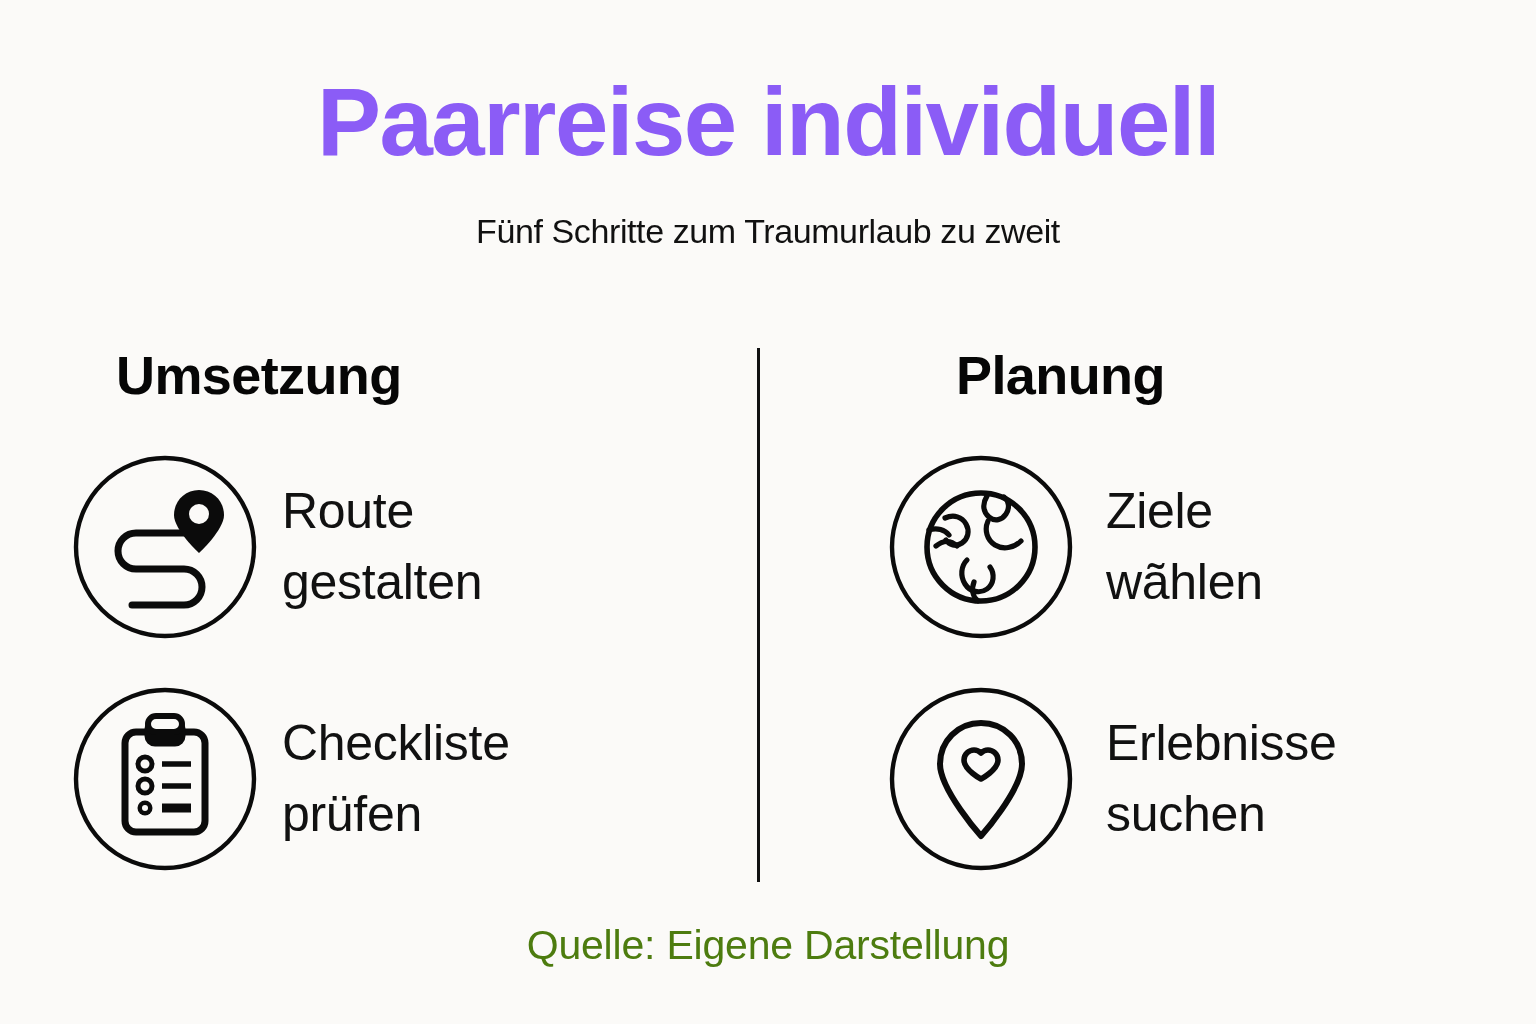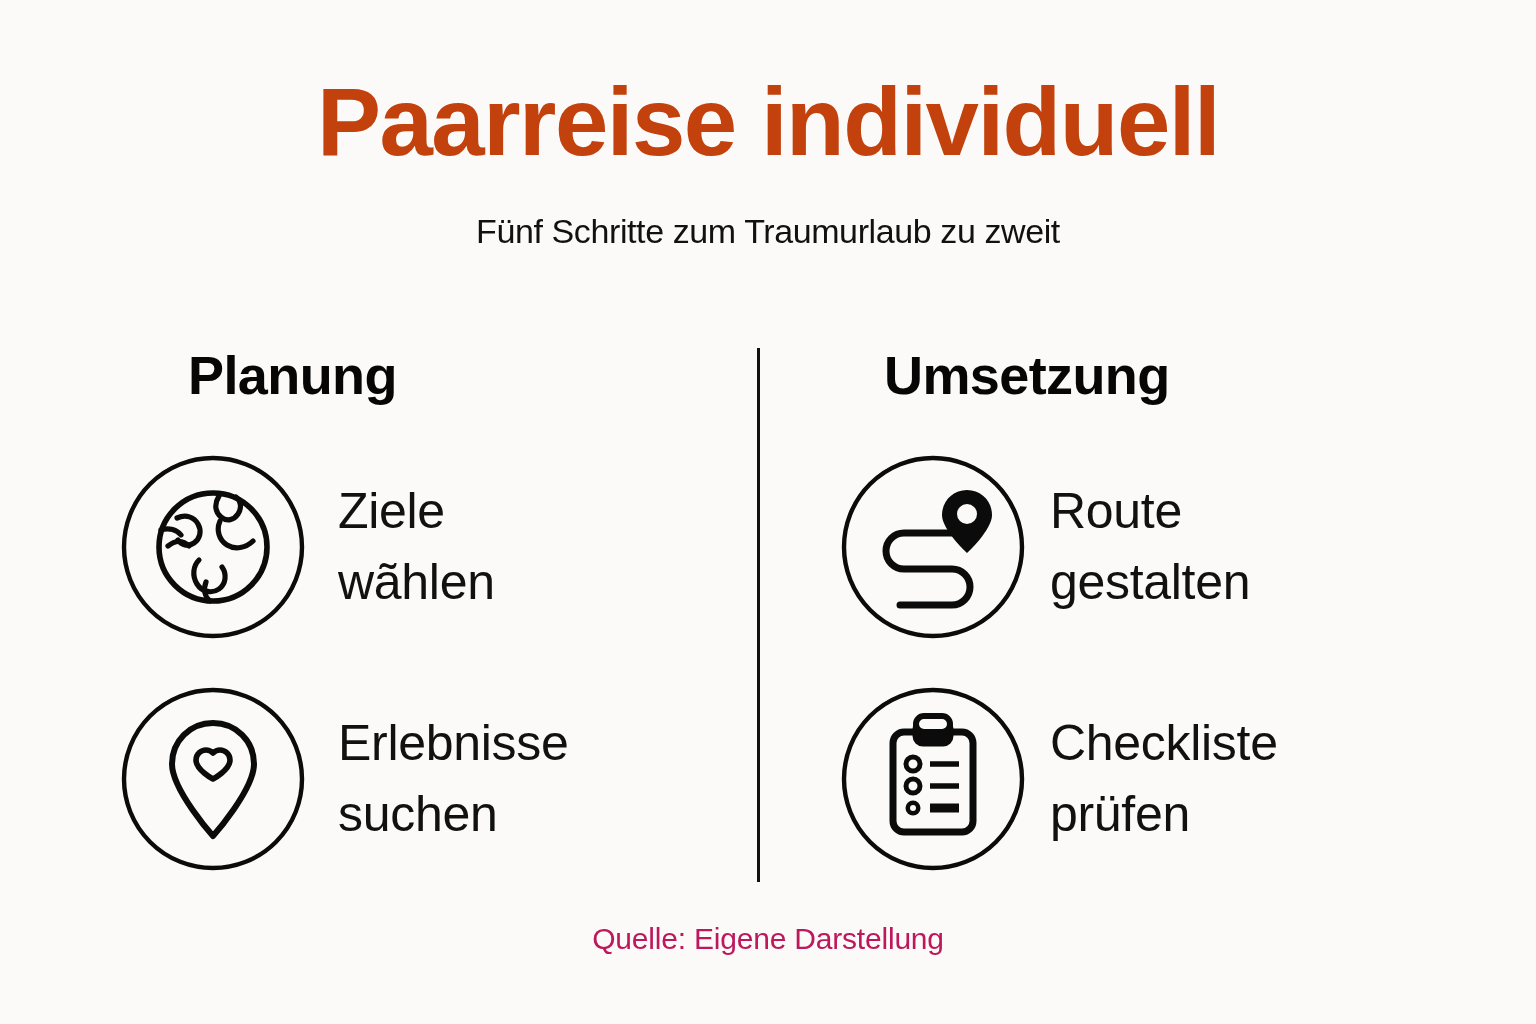--- a/index.html
+++ b/index.html
@@ -29,21 +29,21 @@
     top: 74px;
     width: 1536px;
     text-align: center;
   }
   .title {
     font-size: 96px;
     font-weight: 700;
     letter-spacing: -1.5px;
     line-height: 1.0;
     margin: 0;
-    color: #c2410c;
+    color: #8b5cf6;
   }
   .subtitle {
     font-size: 34px;
     font-weight: 400;
     letter-spacing: -0.4px;
     line-height: 1.0;
     margin: 44px 0 0 0;
     color: #111111;
   }
 
@@ -119,74 +119,40 @@
 
   
   .footer {
     position: absolute;
     left: 0;
     top: 922px;
     width: 1536px;
     text-align: center;
   }
   .source {
-    font-size: 30px;
+    font-size: 41px;
     font-weight: 400;
     letter-spacing: -0.2px;
     margin: 0;
-    color: #be185d;
+    color: #4d7c0f;
   }
 </style>
 </head>
 <body>
 
 <div class="infographic">
 
   <div class="header">
     <h1 class="title">Paarreise individuell</h1>
     <p class="subtitle">Fünf Schritte zum Traumurlaub zu zweit</p>
   </div>
 
   <div class="divider"></div>
 
   <div class="columns">
-
-    <div class="column col-left">
-      <h2 class="col-heading">Planung</h2>
-
-      <div class="row">
-        <div class="icon-badge">
-          <svg viewBox="0 0 186 186" fill="none" xmlns="http://www.w3.org/2000/svg">
-            <circle cx="93" cy="93" r="89" stroke="#0B0B0B" stroke-width="4.4" fill="none"></circle>
-            <circle cx="93" cy="93" r="54" stroke="#0B0B0B" stroke-width="5.6" fill="none"></circle>
-            <path d="M57 64 C66 60 74 63 78 70 C82 77 80 85 74 89 C68 93 61 91 58 86" stroke="#0B0B0B" stroke-width="5.2" stroke-linecap="round" stroke-linejoin="round" fill="none"></path>
-            <path d="M41 76 C49 73 57 76 61 81" stroke="#0B0B0B" stroke-width="5.2" stroke-linecap="round" stroke-linejoin="round" fill="none"></path>
-            <path d="M48 92 C55 86 63 86 69 92" stroke="#0B0B0B" stroke-width="5.2" stroke-linecap="round" stroke-linejoin="round" fill="none"></path>
-            <path d="M99 42 C94 50 95 58 101 63 C107 68 114 66 118 60 C122 54 121 47 116 43" stroke="#0B0B0B" stroke-width="5.2" stroke-linecap="round" stroke-linejoin="round" fill="none"></path>
-            <path d="M100 67 C96 76 99 86 107 91 C115 96 126 94 133 87" stroke="#0B0B0B" stroke-width="5.2" stroke-linecap="round" stroke-linejoin="round" fill="none"></path>
-            <path d="M79 106 C73 112 72 122 77 130 C82 138 92 140 99 135 C106 130 107 120 102 113" stroke="#0B0B0B" stroke-width="5.2" stroke-linecap="round" stroke-linejoin="round" fill="none"></path>
-            <path d="M86 128 C83 136 85 143 90 147" stroke="#0B0B0B" stroke-width="5.2" stroke-linecap="round" stroke-linejoin="round" fill="none"></path>
-          </svg>
-        </div>
-        <div class="row-label">Ziele
-wãhlen</div>
-      </div>
-
-      <div class="row">
-        <div class="icon-badge">
-          <svg viewBox="0 0 186 186" fill="none" xmlns="http://www.w3.org/2000/svg">
-            <circle cx="93" cy="93" r="89" stroke="#0B0B0B" stroke-width="4.4" fill="none"></circle>
-            <path d="M93 37 C70 37 52 55 52 78 C52 104 93 150 93 150 C93 150 134 104 134 78 C134 55 116 37 93 37 Z" stroke="#0B0B0B" stroke-width="6" stroke-linejoin="round" fill="none"></path>
-            <path d="M93 93 C93 93 76 84 76 74 C76 68 81 64 86 64 C90 64 93 67 93 67 C93 67 96 64 100 64 C105 64 110 68 110 74 C110 84 93 93 93 93 Z" stroke="#0B0B0B" stroke-width="5.6" stroke-linejoin="round" fill="none"></path>
-          </svg>
-        </div>
-        <div class="row-label">Erlebnisse
-suchen</div>
-      </div>
-    </div>
 
     <div class="column col-right">
       <h2 class="col-heading">Umsetzung</h2>
 
       <div class="row">
         <div class="icon-badge">
           <svg viewBox="0 0 186 186" fill="none" xmlns="http://www.w3.org/2000/svg">
             <circle cx="93" cy="93" r="89" stroke="#0B0B0B" stroke-width="4.4" fill="none"></circle>
             <path d="M118 79 H64 C54 79 46 87 46 97 C46 107 54 115 64 115 H112 C122 115 130 123 130 133 C130 143 122 151 112 151 H60" stroke="#0B0B0B" stroke-width="7" stroke-linecap="round" stroke-linejoin="round" fill="none"></path>
             <path d="M127 36 C113 36 102 47 102 61 C102 76 127 99 127 99 C127 99 152 76 152 61 C152 47 141 36 127 36 Z" fill="#0B0B0B"></path>
@@ -212,19 +178,53 @@
             <line x1="90" y1="78" x2="119" y2="78" stroke="#0B0B0B" stroke-width="5.5" stroke-linecap="butt"></line>
             <line x1="90" y1="100" x2="119" y2="100" stroke="#0B0B0B" stroke-width="5.5" stroke-linecap="butt"></line>
             <line x1="90" y1="122" x2="119" y2="122" stroke="#0B0B0B" stroke-width="9" stroke-linecap="butt"></line>
           </svg>
         </div>
         <div class="row-label">Checkliste
 prüfen</div>
       </div>
     </div>
 
+    <div class="column col-left">
+      <h2 class="col-heading">Planung</h2>
+
+      <div class="row">
+        <div class="icon-badge">
+          <svg viewBox="0 0 186 186" fill="none" xmlns="http://www.w3.org/2000/svg">
+            <circle cx="93" cy="93" r="89" stroke="#0B0B0B" stroke-width="4.4" fill="none"></circle>
+            <circle cx="93" cy="93" r="54" stroke="#0B0B0B" stroke-width="5.6" fill="none"></circle>
+            <path d="M57 64 C66 60 74 63 78 70 C82 77 80 85 74 89 C68 93 61 91 58 86" stroke="#0B0B0B" stroke-width="5.2" stroke-linecap="round" stroke-linejoin="round" fill="none"></path>
+            <path d="M41 76 C49 73 57 76 61 81" stroke="#0B0B0B" stroke-width="5.2" stroke-linecap="round" stroke-linejoin="round" fill="none"></path>
+            <path d="M48 92 C55 86 63 86 69 92" stroke="#0B0B0B" stroke-width="5.2" stroke-linecap="round" stroke-linejoin="round" fill="none"></path>
+            <path d="M99 42 C94 50 95 58 101 63 C107 68 114 66 118 60 C122 54 121 47 116 43" stroke="#0B0B0B" stroke-width="5.2" stroke-linecap="round" stroke-linejoin="round" fill="none"></path>
+            <path d="M100 67 C96 76 99 86 107 91 C115 96 126 94 133 87" stroke="#0B0B0B" stroke-width="5.2" stroke-linecap="round" stroke-linejoin="round" fill="none"></path>
+            <path d="M79 106 C73 112 72 122 77 130 C82 138 92 140 99 135 C106 130 107 120 102 113" stroke="#0B0B0B" stroke-width="5.2" stroke-linecap="round" stroke-linejoin="round" fill="none"></path>
+            <path d="M86 128 C83 136 85 143 90 147" stroke="#0B0B0B" stroke-width="5.2" stroke-linecap="round" stroke-linejoin="round" fill="none"></path>
+          </svg>
+        </div>
+        <div class="row-label">Ziele
+wãhlen</div>
+      </div>
+
+      <div class="row">
+        <div class="icon-badge">
+          <svg viewBox="0 0 186 186" fill="none" xmlns="http://www.w3.org/2000/svg">
+            <circle cx="93" cy="93" r="89" stroke="#0B0B0B" stroke-width="4.4" fill="none"></circle>
+            <path d="M93 37 C70 37 52 55 52 78 C52 104 93 150 93 150 C93 150 134 104 134 78 C134 55 116 37 93 37 Z" stroke="#0B0B0B" stroke-width="6" stroke-linejoin="round" fill="none"></path>
+            <path d="M93 93 C93 93 76 84 76 74 C76 68 81 64 86 64 C90 64 93 67 93 67 C93 67 96 64 100 64 C105 64 110 68 110 74 C110 84 93 93 93 93 Z" stroke="#0B0B0B" stroke-width="5.6" stroke-linejoin="round" fill="none"></path>
+          </svg>
+        </div>
+        <div class="row-label">Erlebnisse
+suchen</div>
+      </div>
+    </div>
+
   </div>
 
   <div class="footer">
     <p class="source">Quelle: Eigene Darstellung</p>
   </div>
 
 </div>
 
 </body></html>

